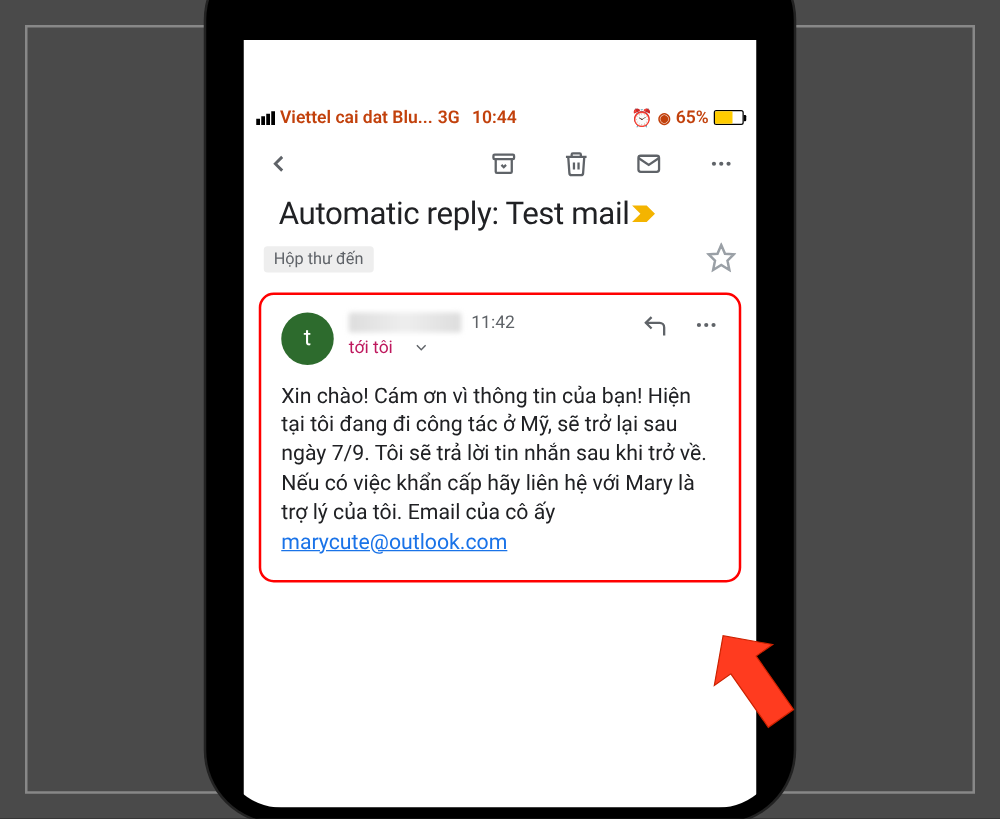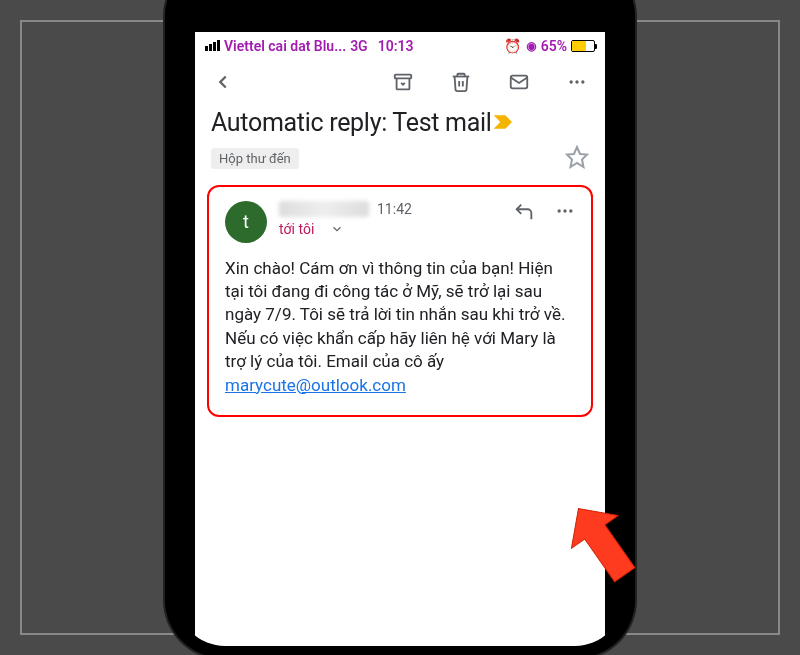--- a/index.html
+++ b/index.html
@@ -50,21 +50,22 @@
       background: #fff;
       overflow: hidden;
     }
     .status-bar {
       display: flex;
       justify-content: space-between;
       align-items: center;
       padding: 6px 10px 4px;
       font-size: 14px;
       font-weight: 600;
-      color: #a21caf;
+      color: #c2410c;
+      margin-top: 48px;
     }
     .status-left { display: flex; align-items: center; gap: 4px; }
     .status-right { display: flex; align-items: center; gap: 4px; }
     .signal-bars { display: flex; gap: 1px; align-items: flex-end; }
     .signal-bars span { width: 3px; background: #000; }
     .signal-bars span:nth-child(1){height:5px}.signal-bars span:nth-child(2){height:7px}
     .signal-bars span:nth-child(3){height:9px}.signal-bars span:nth-child(4){height:11px}
     .battery { width: 24px; height: 12px; border: 1px solid #000; border-radius: 2px; position: relative; }
     .battery::after { content:''; position:absolute; right:-3px; top:3px; width:2px; height:5px; background:#000; border-radius:0 1px 1px 0;}
     .battery-fill { height:100%; width:65%; background:#ffcc00; border-radius:1px;}
@@ -72,21 +73,21 @@
       display: flex;
       align-items: center;
       padding: 12px 16px 10px;
       gap: 34px;
     }
     .toolbar-spacer { flex: 1; }
     .icon-btn { width: 24px; height: 24px; display:flex; align-items:center; justify-content:center; color:#5f6368; cursor:pointer;}
     .subject-row {
       display: flex;
       align-items: center;
-      padding: 4px 16px 4px;
+      padding: 4px 28px 4px;
     }
     .subject {
       font-size: 25px;
       font-weight: 400;
       color: #202124;
       letter-spacing: -0.3px;
     }
     .chevron-tag {
       width: 20px; height: 16px; position: relative;
     }
@@ -152,21 +153,21 @@
         <div class="status-bar">
           <div class="status-left">
             <div class="signal-bars">
                 <span></span>
                 <span></span>
                 <span></span>
                 <span></span>
               </div>
             <span>Viettel cai dat Blu...</span>
             <span>3G</span>
-            <span style="margin-left:6px;">10:13</span>
+            <span style="margin-left:6px;">10:44</span>
           </div>
           <div class="status-right">
             <span>⏰</span>
             <span style="font-size:12px;">◉</span>
             <span>65%</span>
             <div class="battery">
                 <div class="battery-fill"></div>
               </div>
           </div>
         </div>

